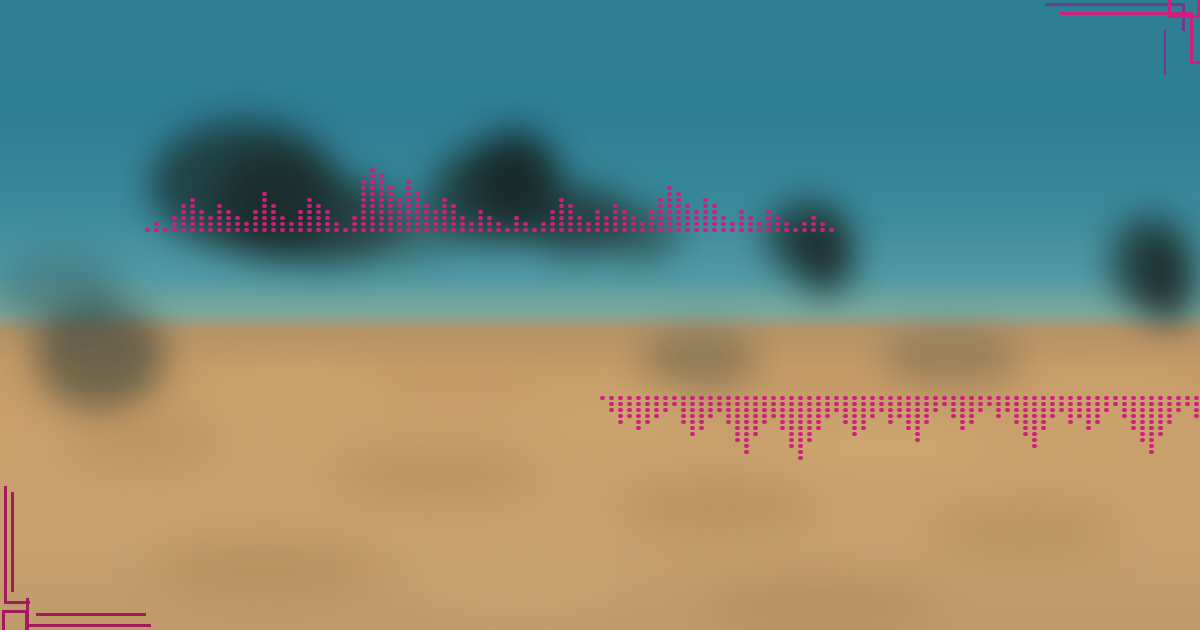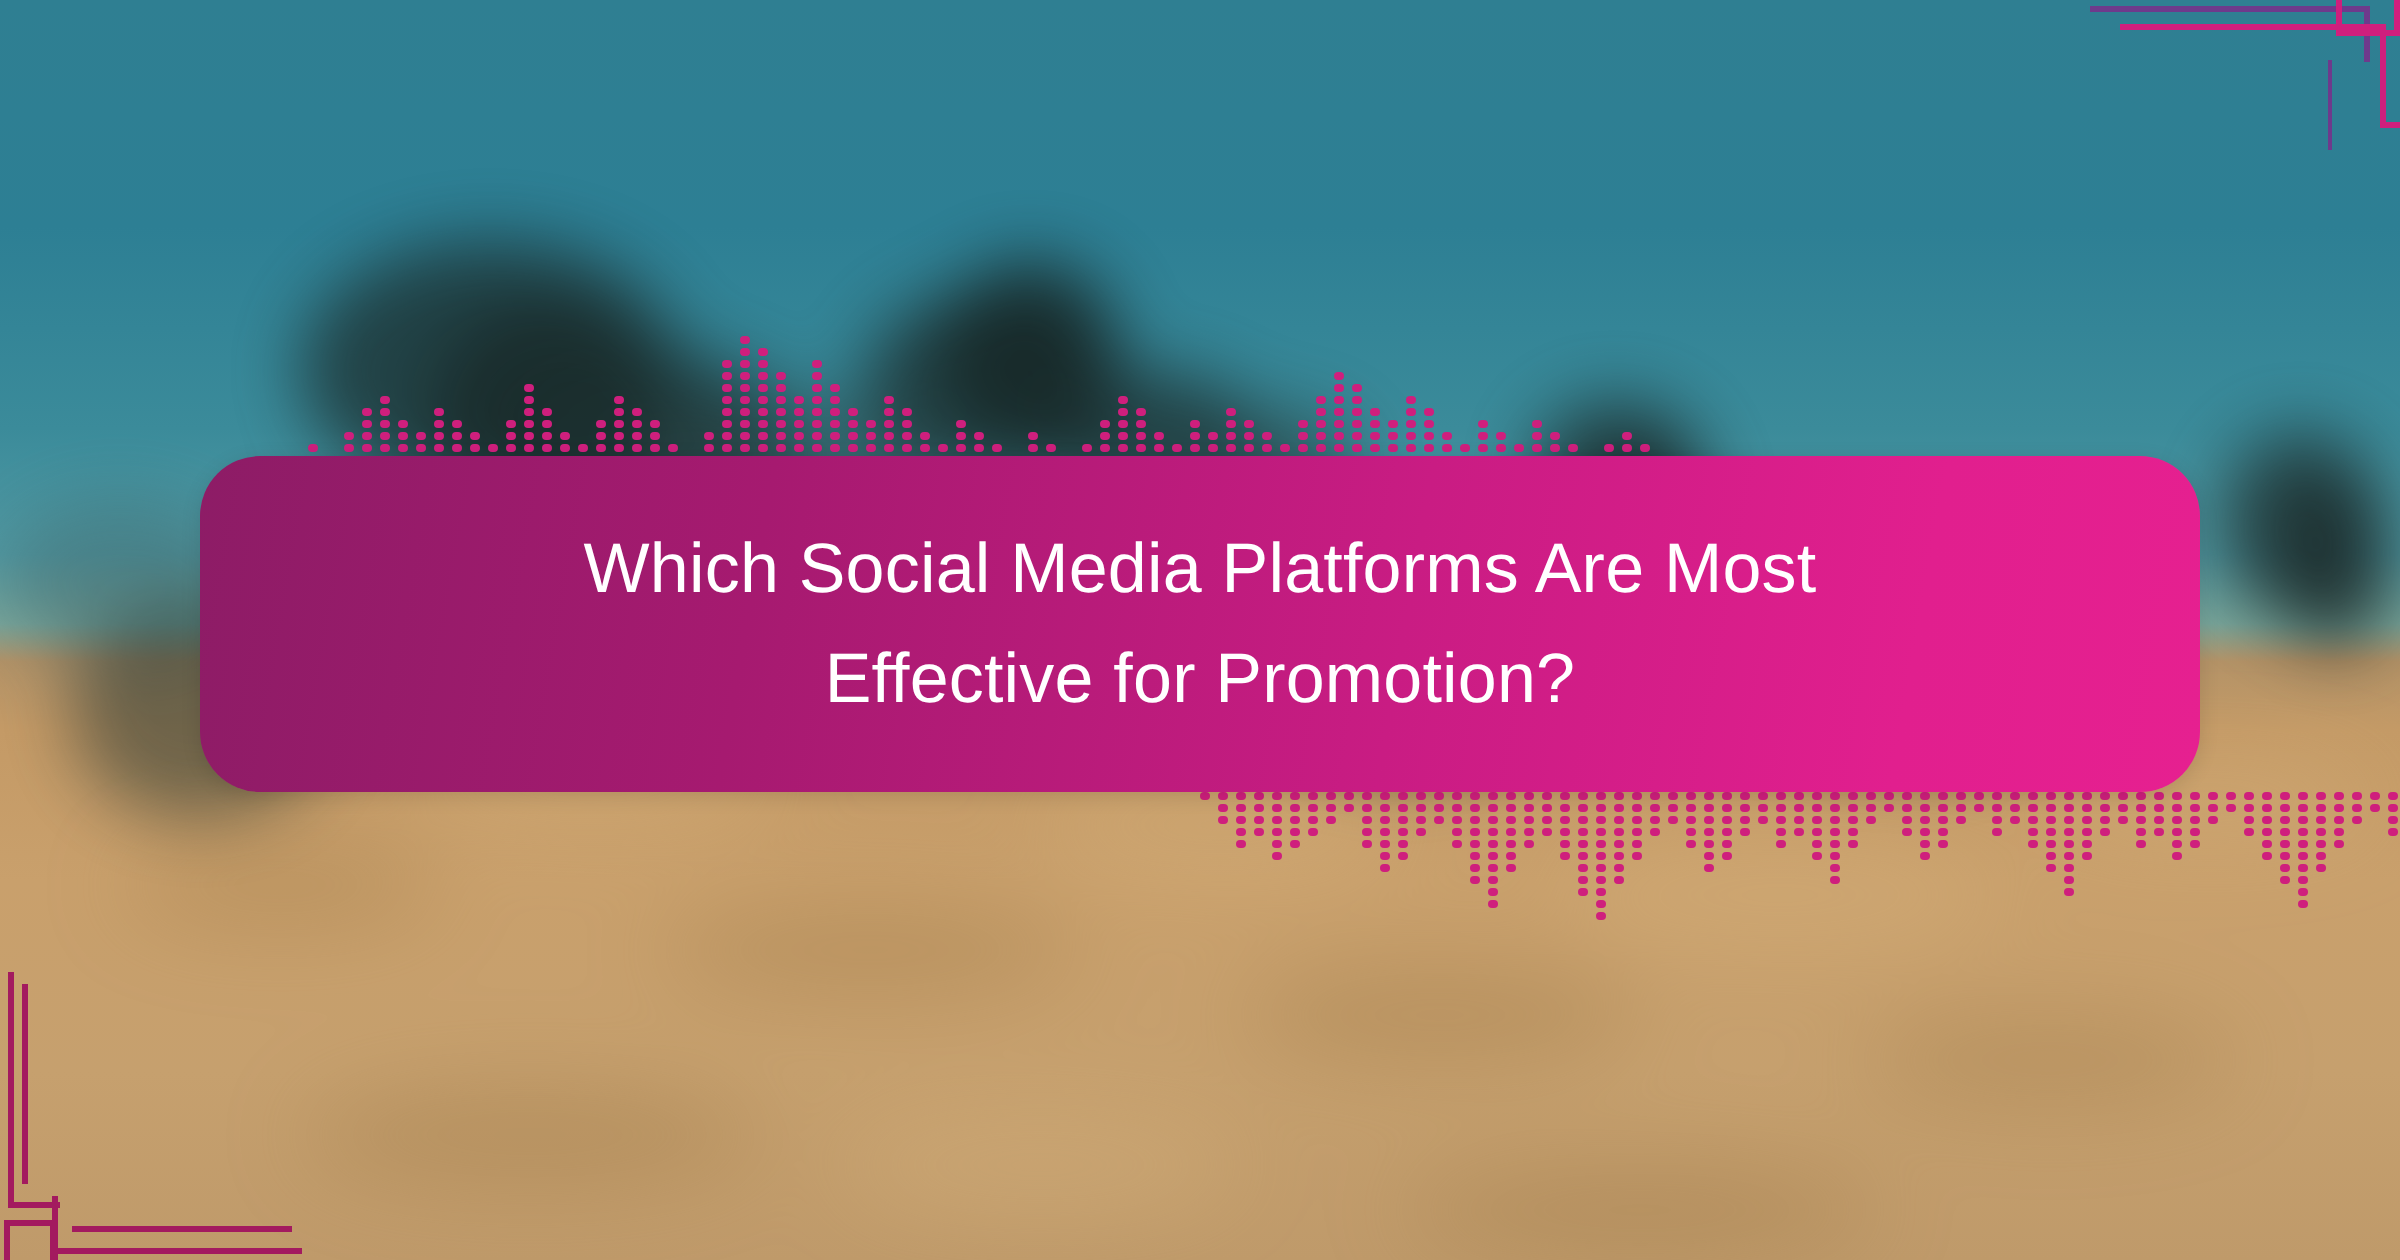--- a/index.html
+++ b/index.html
@@ -1077,23 +1077,20 @@
         <div class="wdot" style="background: rgb(207, 31, 125);"></div>
       </div>
       <div class="wcol">
         <div class="wdot" style="background: rgb(207, 31, 125);"></div>
         <div class="wdot" style="background: rgb(207, 31, 125);"></div>
         <div class="wdot" style="background: rgb(207, 31, 125);"></div>
         <div class="wdot" style="background: rgb(207, 31, 125);"></div>
       </div>
     </div>
 
-  <div class="card">
-    <h1 class="card-title">Which Social Media Platforms Are Most Effective for Promotion?</h1>
-  </div>
 
   <div class="orn" style="right:0; top:0; width:160px; height:120px;">
 
     <div class="orn-line" style="left:5px;  top:3px;  width:140px; height:3px; background:#6e3a8c;"></div>
     <div class="orn-line" style="left:142px; top:3px; width:3px; height:28px; background:#6e3a8c;"></div>
 
     <div class="orn-line" style="left:20px; top:12px; width:133px; height:3px; background:#cf1f7d;"></div>
     <div class="orn-line" style="left:150px; top:12px; width:3px; height:52px; background:#cf1f7d;"></div>
     <div class="orn-line" style="left:150px; top:61px; width:10px; height:3px; background:#cf1f7d;"></div>
 

